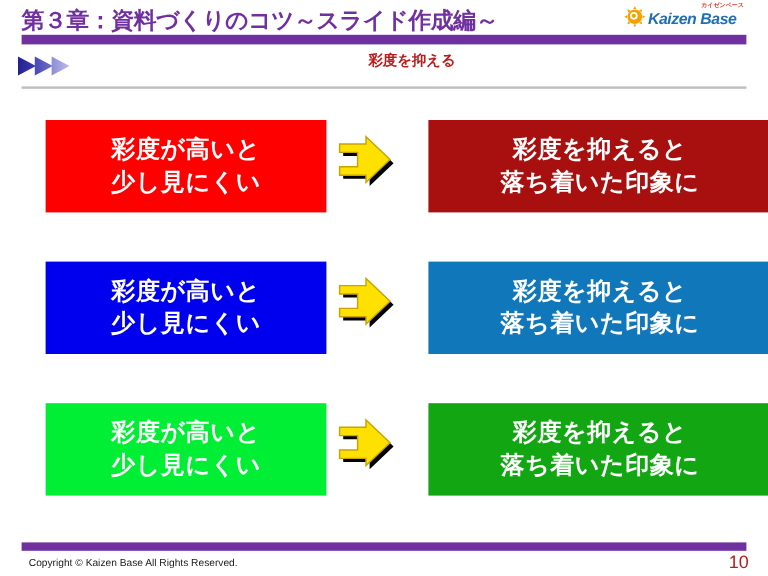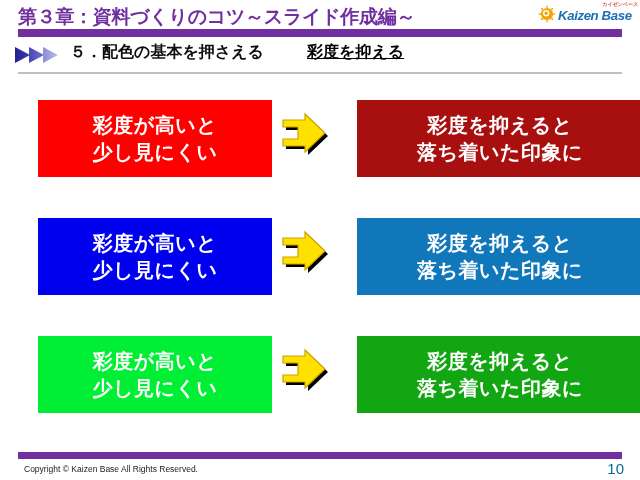--- a/index.html
+++ b/index.html
@@ -36,21 +36,21 @@
   .header-rule {
     position: absolute;
     left: 18px;
     top: 29px;
     width: 604px;
     height: 8px;
     background: #7030A0;
   }
   .logo-block {
     position: absolute;
-    right: 0;
+    right: 18px;
     top: 1px;
     width: 104px;
     height: 26px;
   }
   .logo-mark {
     position: absolute;
     left: 2px;
     top: 4px;
     width: 18px;
     height: 18px;
@@ -100,25 +100,24 @@
     top: 0px;
     font-size: 16px;
     font-weight: bold;
     color: #0D0D0D;
     white-space: nowrap;
   }
   .subtitle-accent {
     position: absolute;
     left: 307px;
     top: 0px;
-    font-size: 16px;
-    font-weight: bold;
-    color: #000000;
-    white-space: nowrap;
-    text-decoration: underline;
+    font-size: 12px;
+    font-weight: bold;
+    color: #b91c1c;
+    white-space: nowrap;
   }
   .subtitle-rule {
     position: absolute;
     left: 18px;
     top: 72px;
     width: 604px;
     height: 2px;
     background: #BFBFBF;
   }
 
@@ -193,21 +192,21 @@
     font-size: 8.5px;
     color: #1A1A1A;
     white-space: nowrap;
     text-align: right;
   }
   .footer-page {
     position: absolute;
     right: 16px;
     top: 460px;
     font-size: 15px;
-    color: #0369a1;
+    color: #b91c1c;
     white-space: nowrap;
   }
 </style>
 </head>
 <body>
 
 <div class="slide-header">
   <div class="chapter-title">第３章：資料づくりのコツ～スライド作成編～</div>
 
   <div class="header-rule"></div>
@@ -250,21 +249,20 @@
         <linearGradient id="gC" x1="0" y1="0" x2="1" y2="0">
           <stop offset="0%" stop-color="#8D8CD8"></stop>
           <stop offset="100%" stop-color="#BCBCEA"></stop>
         </linearGradient>
       </defs>
       <path d="M1 1 L16 9 L1 17 Z" fill="url(#gA)"></path>
       <path d="M15 1 L30 9 L15 17 Z" fill="url(#gB)"></path>
       <path d="M29 1 L44 9 L29 17 Z" fill="url(#gC)"></path>
     </svg>
   </span>
-  <span class="subtitle-main">５．配色の基本を押さえる</span>
   <span class="subtitle-accent">彩度を抑える</span>
 </div>
 <div class="subtitle-rule"></div>
 
 <div class="rows-area">
 
   <div class="cmp-row r0">
     <div class="cmp-box left" style="background-color: rgb(255, 0, 0);">
       <span class="cmp-line">彩度が高いと</span>
       <span class="cmp-line">少し見にくい</span>

